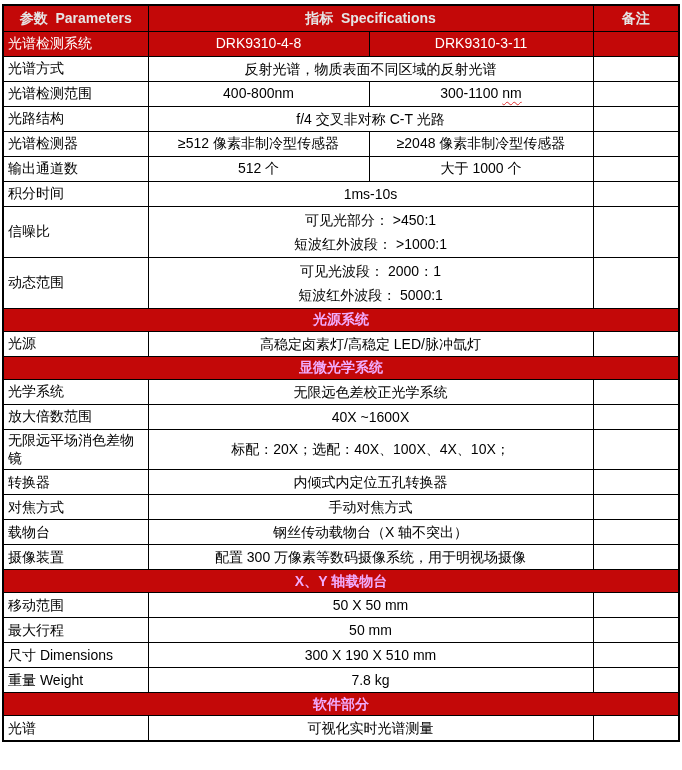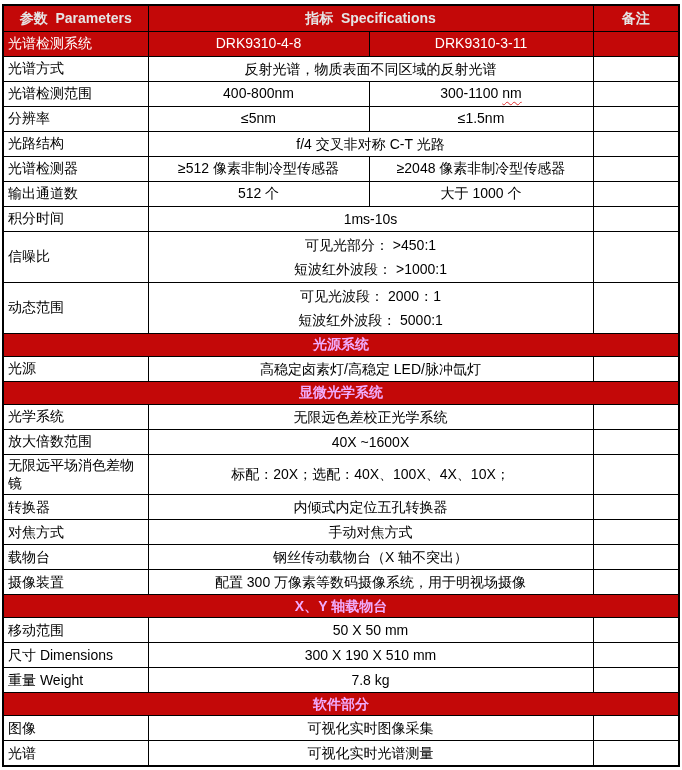--- a/index.html
+++ b/index.html
@@ -90,26 +90,20 @@
         <td class="value-cell" colspan="2"><div class="line">反射光谱，物质表面不同区域的反射光谱</div></td>
         <td class="note-cell"></td>
       </tr>
       <tr>
         <td class="label-cell">光谱检测范围</td>
         <td class="value-cell">400-800nm</td>
         <td class="value-cell"><span>300-1100 </span><span class="wavy">nm</span></td>
         <td class="note-cell"></td>
       </tr>
       <tr>
-        <td class="label-cell">分辨率</td>
-        <td class="value-cell">≤5nm</td>
-        <td class="value-cell">≤1.5nm</td>
-        <td class="note-cell"></td>
-      </tr>
-      <tr>
         <td class="label-cell">光路结构</td>
         <td class="value-cell" colspan="2"><div class="line">f/4 交叉非对称 C-T 光路</div></td>
         <td class="note-cell"></td>
       </tr>
       <tr>
         <td class="label-cell">光谱检测器</td>
         <td class="value-cell">≥512 像素非制冷型传感器</td>
         <td class="value-cell">≥2048 像素非制冷型传感器</td>
         <td class="note-cell"></td>
       </tr>
@@ -182,36 +176,36 @@
       </tr>
       <tr class="section">
         <td class="section-cell" colspan="4">X、Y 轴载物台</td>
       </tr>
       <tr>
         <td class="label-cell">移动范围</td>
         <td class="value-cell" colspan="2"><div class="line">50 X 50 mm</div></td>
         <td class="note-cell"></td>
       </tr>
       <tr>
+        <td class="label-cell">最大行程</td>
+        <td class="value-cell" colspan="2"><div class="line">50 mm</div></td>
+        <td class="note-cell"></td>
+      </tr>
+      <tr>
         <td class="label-cell">尺寸 Dimensions</td>
         <td class="value-cell" colspan="2"><div class="line">300 X 190 X 510 mm</div></td>
         <td class="note-cell"></td>
       </tr>
       <tr>
         <td class="label-cell">重量 Weight</td>
         <td class="value-cell" colspan="2"><div class="line">7.8 kg</div></td>
         <td class="note-cell"></td>
       </tr>
       <tr class="section">
         <td class="section-cell" colspan="4">软件部分</td>
-      </tr>
-      <tr>
-        <td class="label-cell">图像</td>
-        <td class="value-cell" colspan="2"><div class="line">可视化实时图像采集</div></td>
-        <td class="note-cell"></td>
       </tr>
       <tr>
         <td class="label-cell">光谱</td>
         <td class="value-cell" colspan="2"><div class="line">可视化实时光谱测量</div></td>
         <td class="note-cell"></td>
       </tr>
     </tbody>
 </table>
 
 </body></html>

